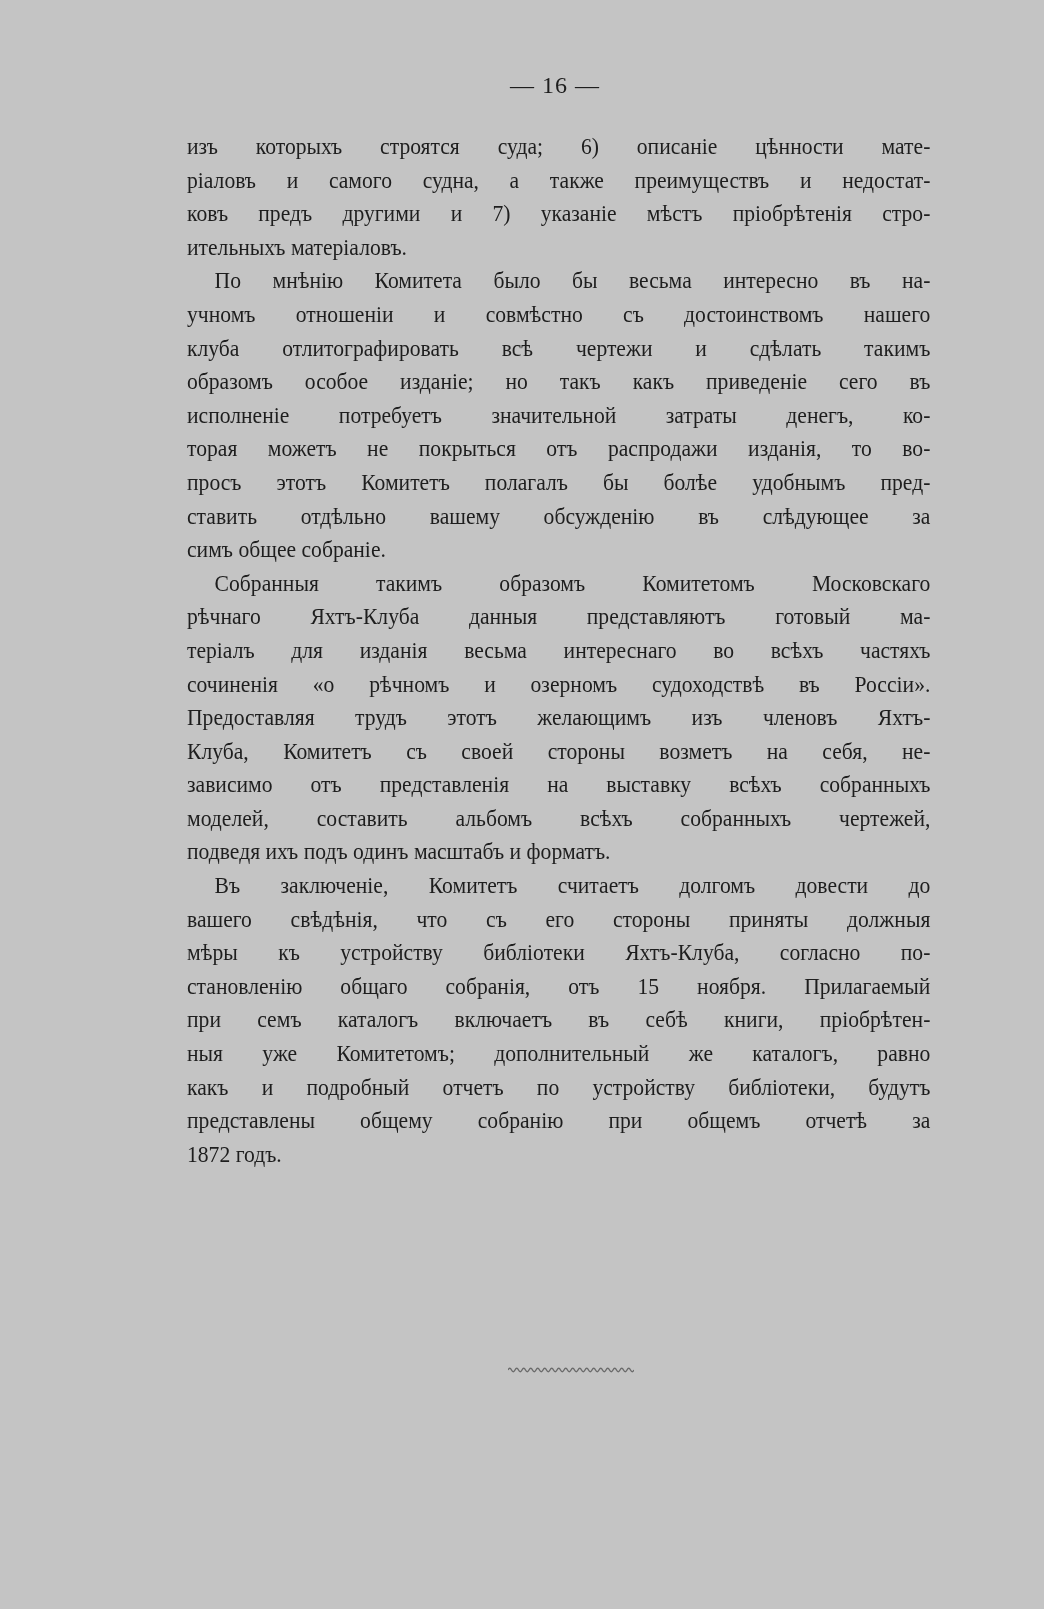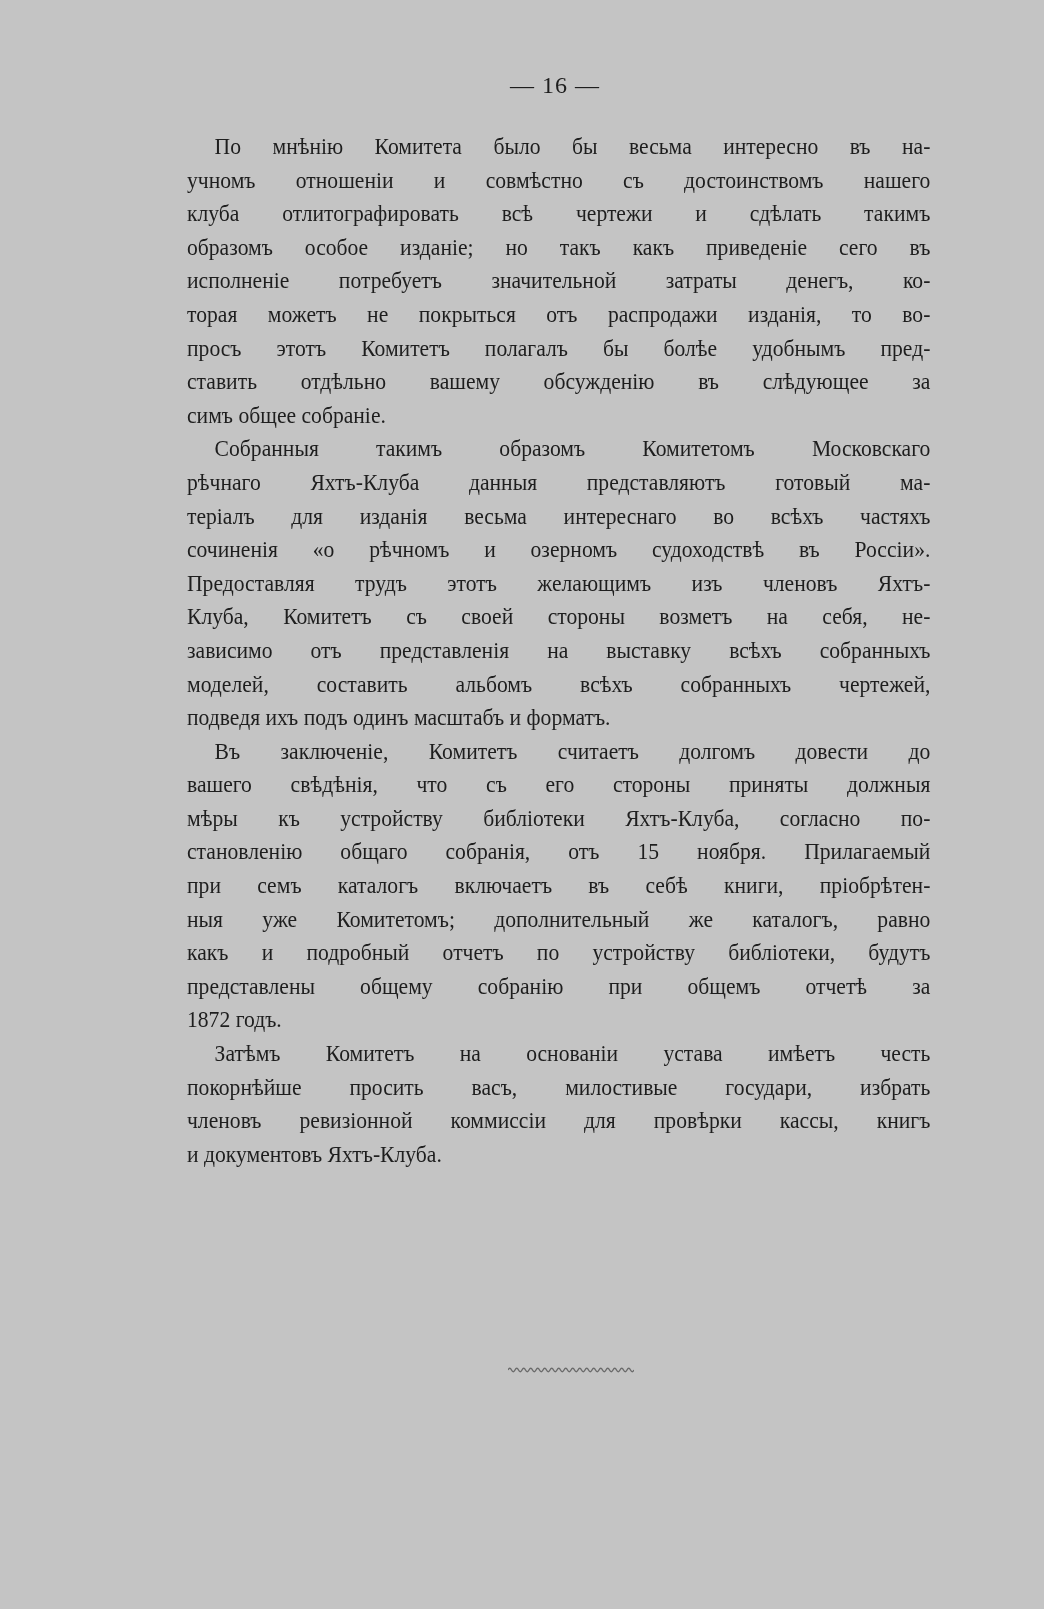--- a/index.html
+++ b/index.html
@@ -31,20 +31,26 @@
     position: absolute; top: 1365px; left: 508px; width: 126px; height: 10px;
   }
 </style>
 </head>
 <body>
 
 <div class="page-number">— 16 —</div>
 
 <div class="text-block" id="text-block">
     <div>
+      <div class="line">изъ которыхъ строятся суда; 6) описаніе цѣнности мате-</div>
+      <div class="line">ріаловъ и самого судна, а также преимуществъ и недостат-</div>
+      <div class="line">ковъ предъ другими и 7) указаніе мѣстъ пріобрѣтенія стро-</div>
+      <div class="line last">ительныхъ матеріаловъ.</div>
+    </div>
+    <div>
       <div class="line indent">По мнѣнію Комитета было бы весьма интересно въ на-</div>
       <div class="line">учномъ отношеніи и совмѣстно съ достоинствомъ нашего</div>
       <div class="line">клуба отлитографировать всѣ чертежи и сдѣлать такимъ</div>
       <div class="line">образомъ особое изданіе; но такъ какъ приведеніе сего въ</div>
       <div class="line">исполненіе потребуетъ значительной затраты денегъ, ко-</div>
       <div class="line">торая можетъ не покрыться отъ распродажи изданія, то во-</div>
       <div class="line">просъ этотъ Комитетъ полагалъ бы болѣе удобнымъ пред-</div>
       <div class="line">ставить отдѣльно вашему обсужденію въ слѣдующее за</div>
       <div class="line last">симъ общее собраніе.</div>
     </div>
@@ -63,23 +69,17 @@
       <div class="line indent">Въ заключеніе, Комитетъ считаетъ долгомъ довести до</div>
       <div class="line">вашего свѣдѣнія, что съ его стороны приняты должныя</div>
       <div class="line">мѣры къ устройству библіотеки Яхтъ-Клуба, согласно по-</div>
       <div class="line">становленію общаго собранія, отъ 15 ноября. Прилагаемый</div>
       <div class="line">при семъ каталогъ включаетъ въ себѣ книги, пріобрѣтен-</div>
       <div class="line">ныя уже Комитетомъ; дополнительный же каталогъ, равно</div>
       <div class="line">какъ и подробный отчетъ по устройству библіотеки, будутъ</div>
       <div class="line">представлены общему собранію при общемъ отчетѣ за</div>
       <div class="line last">1872 годъ.</div>
     </div>
-    <div>
-      <div class="line indent">Затѣмъ Комитетъ на основаніи устава имѣетъ честь</div>
-      <div class="line">покорнѣйше просить васъ, милостивые государи, избрать</div>
-      <div class="line">членовъ ревизіонной коммиссіи для провѣрки кассы, книгъ</div>
-      <div class="line last">и документовъ Яхтъ-Клуба.</div>
-    </div>
   </div>
 
 <svg class="ornament" viewBox="0 0 126 10">
   <path id="wave" fill="none" stroke="#6a6a6a" stroke-width="1.4" d="M0 5 q1.75 -3.5 3.5 0 t3.5 0 q1.75 -3.5 3.5 0 t3.5 0 q1.75 -3.5 3.5 0 t3.5 0 q1.75 -3.5 3.5 0 t3.5 0 q1.75 -3.5 3.5 0 t3.5 0 q1.75 -3.5 3.5 0 t3.5 0 q1.75 -3.5 3.5 0 t3.5 0 q1.75 -3.5 3.5 0 t3.5 0 q1.75 -3.5 3.5 0 t3.5 0 q1.75 -3.5 3.5 0 t3.5 0 q1.75 -3.5 3.5 0 t3.5 0 q1.75 -3.5 3.5 0 t3.5 0 q1.75 -3.5 3.5 0 t3.5 0 q1.75 -3.5 3.5 0 t3.5 0 q1.75 -3.5 3.5 0 t3.5 0 q1.75 -3.5 3.5 0 t3.5 0 q1.75 -3.5 3.5 0 t3.5 0 q1.75 -3.5 3.5 0 t3.5 0"></path>
 </svg>
 
 </body></html>

